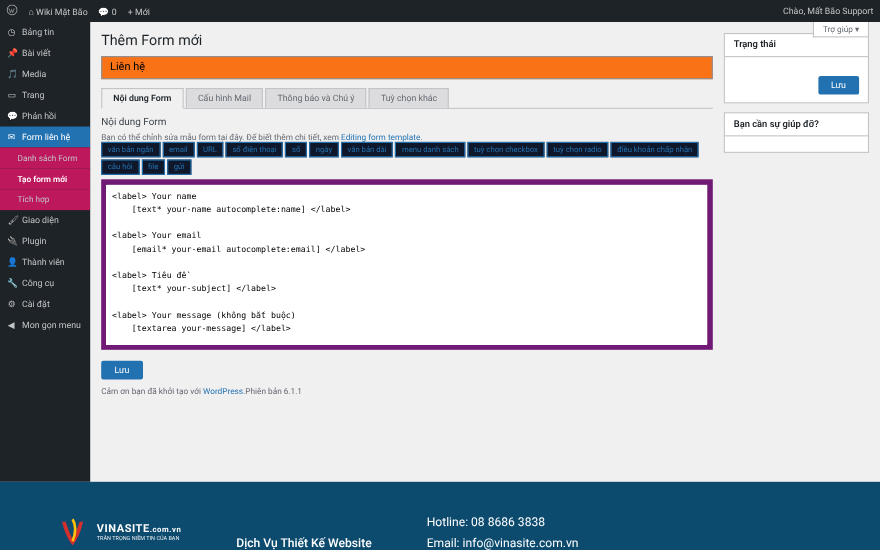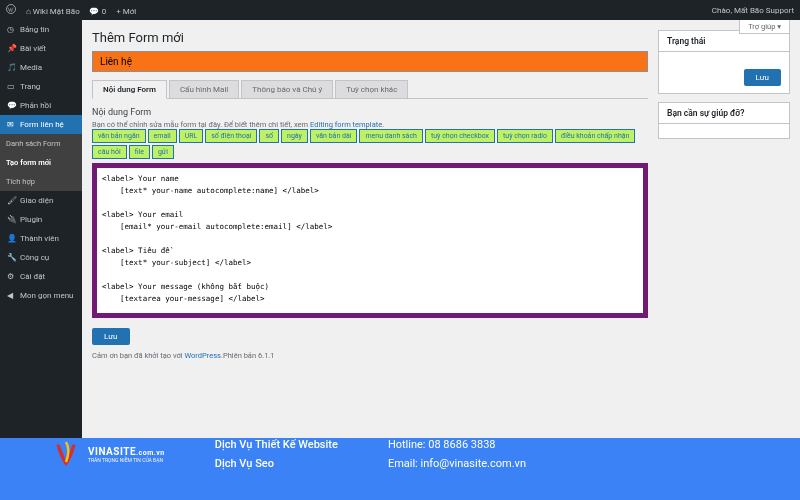--- a/index.html
+++ b/index.html
@@ -6,49 +6,49 @@
 body{background:#f0f0f1;font-size:9px}
 .wrap{display:flex;flex-direction:column;height:500px;width:800px;overflow:hidden}
 .adminbar{background:#1d2327;color:#c3c4c7;height:20px;display:flex;align-items:center;padding:0 6px;font-size:8px}
 .adminbar .left{display:flex;gap:10px;align-items:flex-end}
 .adminbar .right{margin-left:auto}
 .adminbar a{color:#c3c4c7;text-decoration:none}
 .mainrow{display:flex;flex:1;min-height:0}
 .sidebar{background:#1d2327;color:#c3c4c7;width:82px;font-size:8px;overflow-y:auto}
 .sidebar .mi{padding:5px 7px;display:flex;align-items:center;gap:4px;cursor:pointer}
 .sidebar .mi.active{background:#2271b1;color:#fff}
-.sidebar .mi.sub{padding-left:6px;background:#404040;font-size:7.5px}
+.sidebar .mi.sub{padding-left:16px;background:#be185d;font-size:7.5px}
 .sidebar .mi.sub.active{color:#fff;font-weight:600}
 .sidebar .ic{width:9px;height:9px;display:inline-block}
 .content{flex:1;padding:10px;display:flex;gap:10px;overflow:hidden;position:relative}
 .maincol{flex:1;min-width:0;display:flex;flex-direction:column}
 .rightcol{width:132px;display:flex;flex-direction:column;gap:8px}
 h1.pagetitle{font-size:13px;font-weight:400;color:#1d2327;margin-bottom:6px}
 .helptab{position:absolute;top:0;right:10px;background:#fff;border:1px solid #c3c4c7;border-top:none;font-size:7.5px;padding:2px 8px;color:#646970}
 .titleinput{width:100%;padding:4px 7px;font-size:10px;border:1px solid #8c8f94;background:#f97316;margin-bottom:8px}
 .tabs{display:flex;border-bottom:1px solid #c3c4c7;margin-bottom:8px;font-size:8px}
 .tab{padding:4px 10px;border:1px solid #c3c4c7;border-bottom:none;background:#dcdcde;margin-right:2px;cursor:pointer;color:#646970}
 .tab.active{background:#f0f0f1;border-bottom:1px solid #f0f0f1;margin-bottom:-1px;color:#1d2327;font-weight:600}
 .section-label{font-size:9px;color:#3c434a;margin-bottom:3px}
 .desc{font-size:7.5px;color:#646970;margin-bottom:0}
 .desc a{color:#2271b1}
 .tagbtns{display:flex;flex-wrap:wrap;gap:2px;margin-bottom:4px}
-.tagbtn{border:1px solid #2271b1;background:#bef264;color:#2271b1;font-size:7px;padding:2px 5px;cursor:pointer}
+.tagbtn{border:1px solid #2271b1;background:#0f172a;color:#2271b1;font-size:7px;padding:2px 5px;cursor:pointer}
 .formta{width:100%;height:155px;border:5px solid #701a75;font-family:Consolas,Monaco,monospace;font-size:7.5px;padding:5px;background:#fff;resize:none;line-height:1.6}
 .savebtn{background:#2271b1;color:#fff;border:none;padding:4px 12px;font-size:8px;margin-top:10px;cursor:pointer;border-radius:2px}
 .box{background:#fff;border:1px solid #c3c4c7}
 .box .hd{padding:5px 8px;border-bottom:1px solid #c3c4c7;font-size:8.5px;font-weight:600;color:#1d2327}
 .box .bd{padding:7px 8px;font-size:7.5px;color:#3c434a}
 .box .bd a{color:#2271b1}
 .box .bd ol{padding-left:12px;margin-top:4px}
 .box .bd li{margin-bottom:2px}
 .savebtn.r{float:right}
 .footer{font-size:7.5px;color:#646970;padding:6px 0 0;display:flex;justify-content:flex-start}
 .footer a{color:#2271b1}
-.banner{background:#3b82f6;height:62px;display:flex;align-items:flex-start;padding:0 50px;color:#fff;gap:50px}
+.banner{background:#0c4a6e;height:62px;display:flex;align-items:flex-end;padding:0 50px;color:#fff;gap:50px}
 .banner .logo{display:flex;align-items:center;gap:6px}
 .banner .logo svg{width:32px;height:32px}
 .banner .logoname{font-size:10px;font-weight:700;letter-spacing:0.5px}
 .banner .logotag{font-size:5px;opacity:0.9}
 .banner .srv{font-size:11px;font-weight:500}
 .banner .col{display:flex;flex-direction:column;gap:6px}
 .banner .info{font-size:11px}
 </style>
 </head>
 <body>
@@ -196,20 +196,19 @@
           <path d="M8 8 Q12 25 20 35 Q28 25 32 8 L28 8 Q24 20 20 28 Q16 20 12 8 Z" fill="#d32f2f"></path>
           <path d="M20 5 Q26 15 20 30" stroke="#ffc107" stroke-width="3" fill="none"></path>
         </svg>
       <div>
         <div class="logoname"><span>VINASITE</span><span style="font-size:7px">.com.vn</span></div>
         <div class="logotag">TRÂN TRỌNG NIỀM TIN CỦA BẠN</div>
       </div>
     </div>
     <div class="col">
       <div class="srv">Dịch Vụ Thiết Kế Website</div>
-      <div class="srv">Dịch Vụ Seo</div>
     </div>
     <div class="col">
       <div class="info">Hotline: 08 8686 3838</div>
       <div class="info">Email: info@vinasite.com.vn</div>
     </div>
   </div>
 </div>
 
 </body></html>

